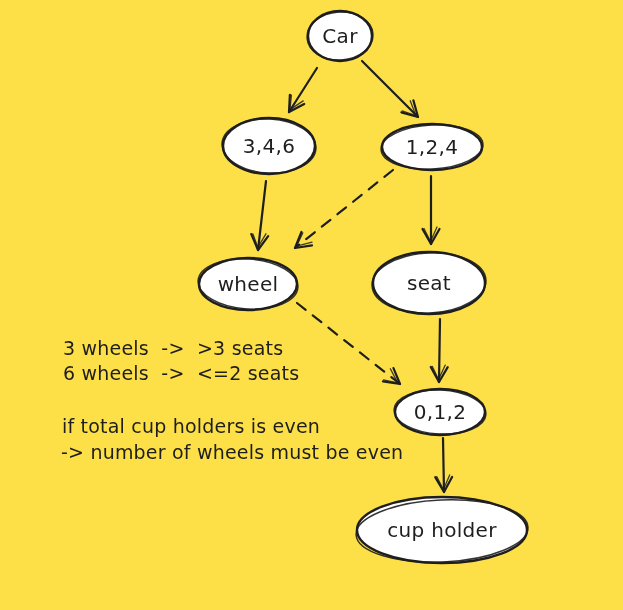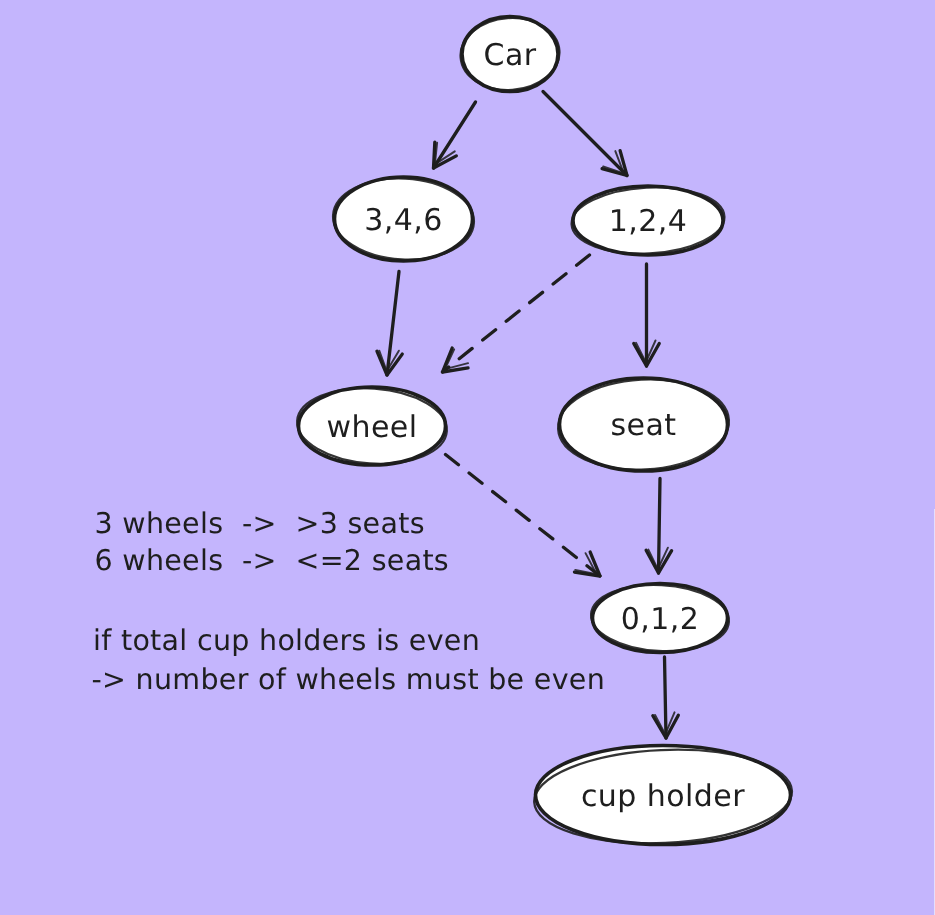--- a/index.html
+++ b/index.html
@@ -4,21 +4,21 @@
 <style>
   html, body {
     margin: 0;
     padding: 0;
     background: #ffffff;
   }
   .canvas {
     position: relative;
     width: 623px;
     height: 610px;
-    background: #c4b5fd;
+    background: #fde047;
     overflow: hidden;
   }
   svg { display: block; }
   .shape {
     fill: #ffffff;
     stroke: #1e1e1e;
     stroke-width: 2.4;
   }
   .shape-over {
     fill: none;

